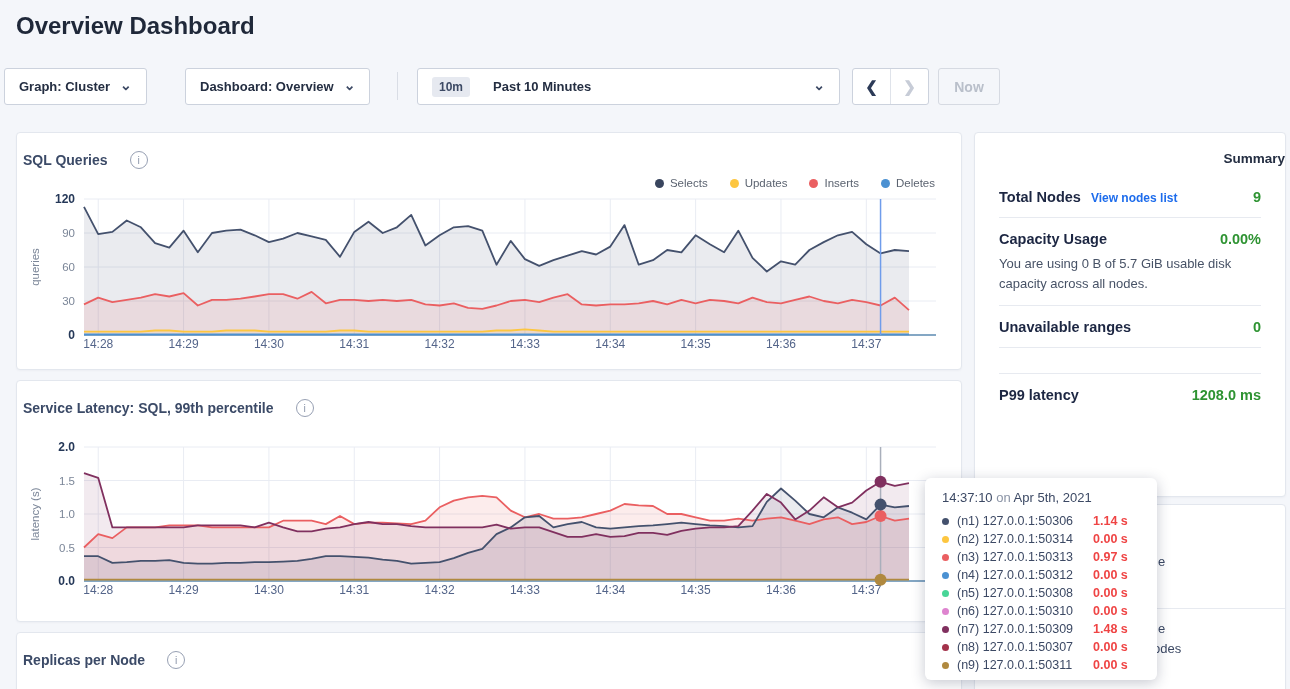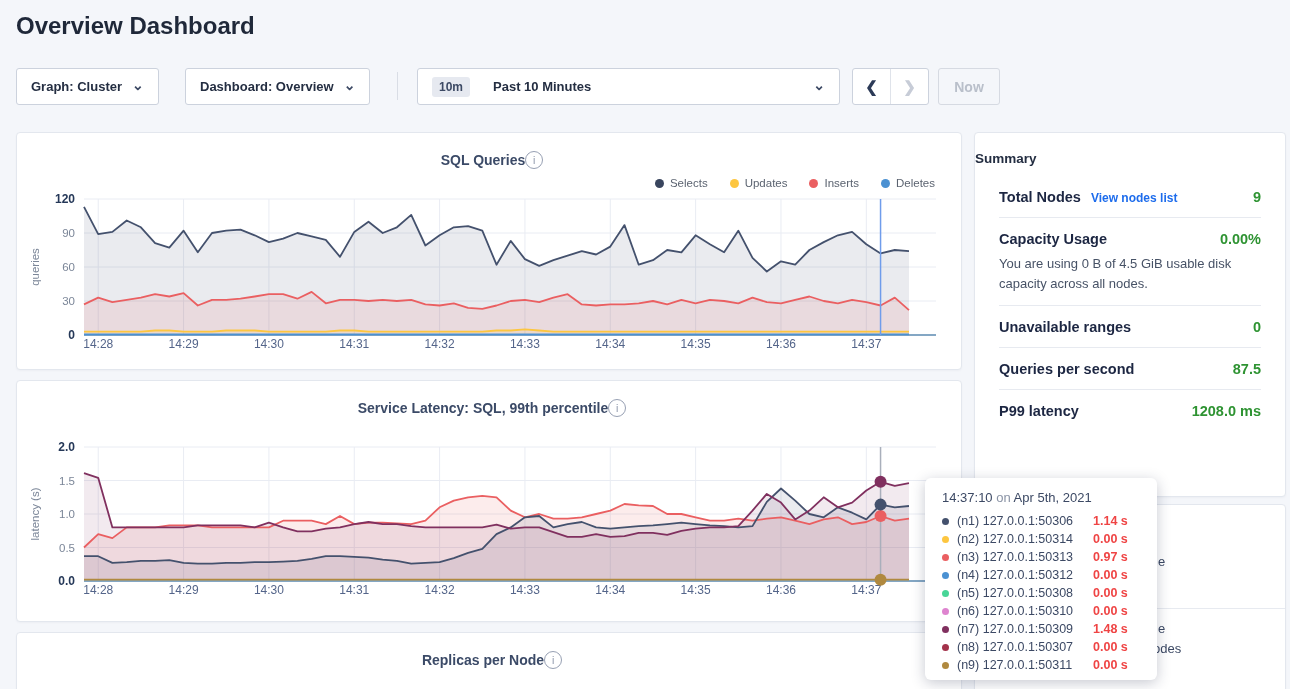--- a/index.html
+++ b/index.html
@@ -9,47 +9,47 @@
     font-family:"Liberation Sans",sans-serif;
   }
   .page-title{position:absolute;left:16px;top:12px;font-size:24px;font-weight:600;color:#1f2839;}
   
   .btn{
     position:absolute;top:68px;height:37px;background:#fff;border:1px solid #ccd2dd;border-radius:3px;
     display:flex;align-items:center;gap:10px;padding:0 14px;font-size:13px;font-weight:700;color:#242e42;
     box-sizing:border-box;cursor:pointer;
   }
   .chev{font-size:14px;color:#3c4964;line-height:10px;transform:translateY(-2px);}
-  #graphBtn{left:16px;}
+  #graphBtn{left:4px;}
   #dashBtn{left:185px;}
   .ctl-divider{position:absolute;left:397px;top:72px;width:1px;height:28px;background:#d9dde5;}
   #timeBtn{left:417px;width:423px;justify-content:flex-start;gap:23px;}
   #timeBtn .chev{margin-left:auto;}
   .badge{background:#e6e9f0;border-radius:3px;padding:3px 7px;font-size:12px;font-weight:700;color:#3c4964;}
   .arrowgroup{position:absolute;left:852px;top:68px;height:37px;display:flex;border:1px solid #ccd2dd;border-radius:3px;background:#fff;box-sizing:border-box;}
   .arr{width:37px;display:flex;align-items:center;justify-content:center;font-size:15px;font-weight:700;}
   .arr-prev{border-right:1px solid #dfe3ea;color:#2c3a57;cursor:pointer;}
   .arr-next{color:#c7ccd7;}
   #nowBtn{left:938px;width:62px;justify-content:center;color:#b9bfca;background:transparent;border-color:#d6dae2;font-size:14px;}
   
   .card{position:absolute;background:#fff;border:1px solid #e3e7ee;border-radius:4px;box-shadow:0 1px 2px rgba(40,50,80,.04);}
   #sqlCard{left:16px;top:132px;width:944px;height:236px;}
   #latCard{left:16px;top:380px;width:944px;height:240px;}
   #repCard{left:16px;top:632px;width:944px;height:120px;}
   #sumCard{left:974px;top:132px;width:312px;height:365px;box-sizing:border-box;}
   #evtCard{left:974px;top:504px;width:312px;height:200px;box-sizing:border-box;}
-  .chart-title{position:absolute;top:18px;left:6px;right:0;display:flex;align-items:center;justify-content:center;gap:0;font-size:14px;font-weight:700;color:#3b4a67;}
+  .chart-title{position:absolute;top:18px;left:6px;right:0;display:flex;align-items:center;justify-content:flex-start;gap:22px;font-size:14px;font-weight:700;color:#3b4a67;}
   .info-icon{width:16px;height:16px;border:1px solid #97a0b3;border-radius:50%;color:#8e97ab;font-size:10.5px;font-weight:400;display:flex;align-items:center;justify-content:center;cursor:pointer;}
   .legend{position:absolute;top:44px;right:26px;display:flex;gap:22px;font-size:11.5px;color:#5b6370;}
   .legend-item{display:flex;align-items:center;gap:6px;cursor:pointer;}
   .ldot{width:9px;height:9px;border-radius:50%;}
   svg.chart{position:absolute;left:0;top:0;}
   
   .sum-inner{padding:0 24px;}
-  .sum-head{text-align:left;font-weight:700;font-size:13.5px;padding:18px 0 10px;color:#242e42;}
+  .sum-head{text-align:right;font-weight:700;font-size:13.5px;padding:18px 0 10px;color:#242e42;}
   .sum-row{padding:13px 0 12px;border-bottom:1px solid #e7eaf0;}
   .sum-row:last-child{border-bottom:none;}
   .sum-line{display:flex;align-items:baseline;text-align:center;}
   .sum-label{font-weight:700;font-size:14.5px;color:#1c2642;}
   .sum-link{font-weight:700;font-size:12px;color:#1d6cec;margin-left:10px;cursor:pointer;}
   .sum-value{margin-left:auto;font-weight:700;font-size:14.5px;color:#2e9332;}
   .sum-desc{font-size:13px;color:#475266;line-height:1.5;margin-top:7px;}
   
   .evt-head{text-align:center;font-weight:700;font-size:13.5px;padding:14px 0 8px;color:#242e42;}
   .evt-row{padding:10px 24px 16px 58px;font-size:13px;color:#3c4964;line-height:20px;border-bottom:1px solid #e7eaf0;}
@@ -228,33 +228,29 @@
         <span class="sum-label">Total Nodes</span>
         <span class="sum-link">View nodes list</span>
         <span class="sum-value">9</span>
       </div>
     </div>
     <div class="sum-row">
       <div class="sum-line">
         <span class="sum-label">Capacity Usage</span>
         <span class="sum-value">0.00%</span>
       </div>
-      <div class="sum-desc">You are using 0 B of 4.5 GiB usable disk capacity across all nodes.</div>
+      <div class="sum-desc">You are using 0 B of 5.7 GiB usable disk capacity across all nodes.</div>
     </div>
     <div class="sum-row">
       <div class="sum-line">
         <span class="sum-label">Unavailable ranges</span>
         <span class="sum-value">0</span>
       </div>
     </div>
     <div class="sum-row">
-      <div class="sum-line">
-        <span class="sum-label">Queries per second</span>
-        <span class="sum-value">87.5</span>
-      </div>
     </div>
     <div class="sum-row">
       <div class="sum-line">
         <span class="sum-label">P99 latency</span>
         <span class="sum-value">1208.0 ms</span>
       </div>
     </div>
   </div>
 </div>
 

